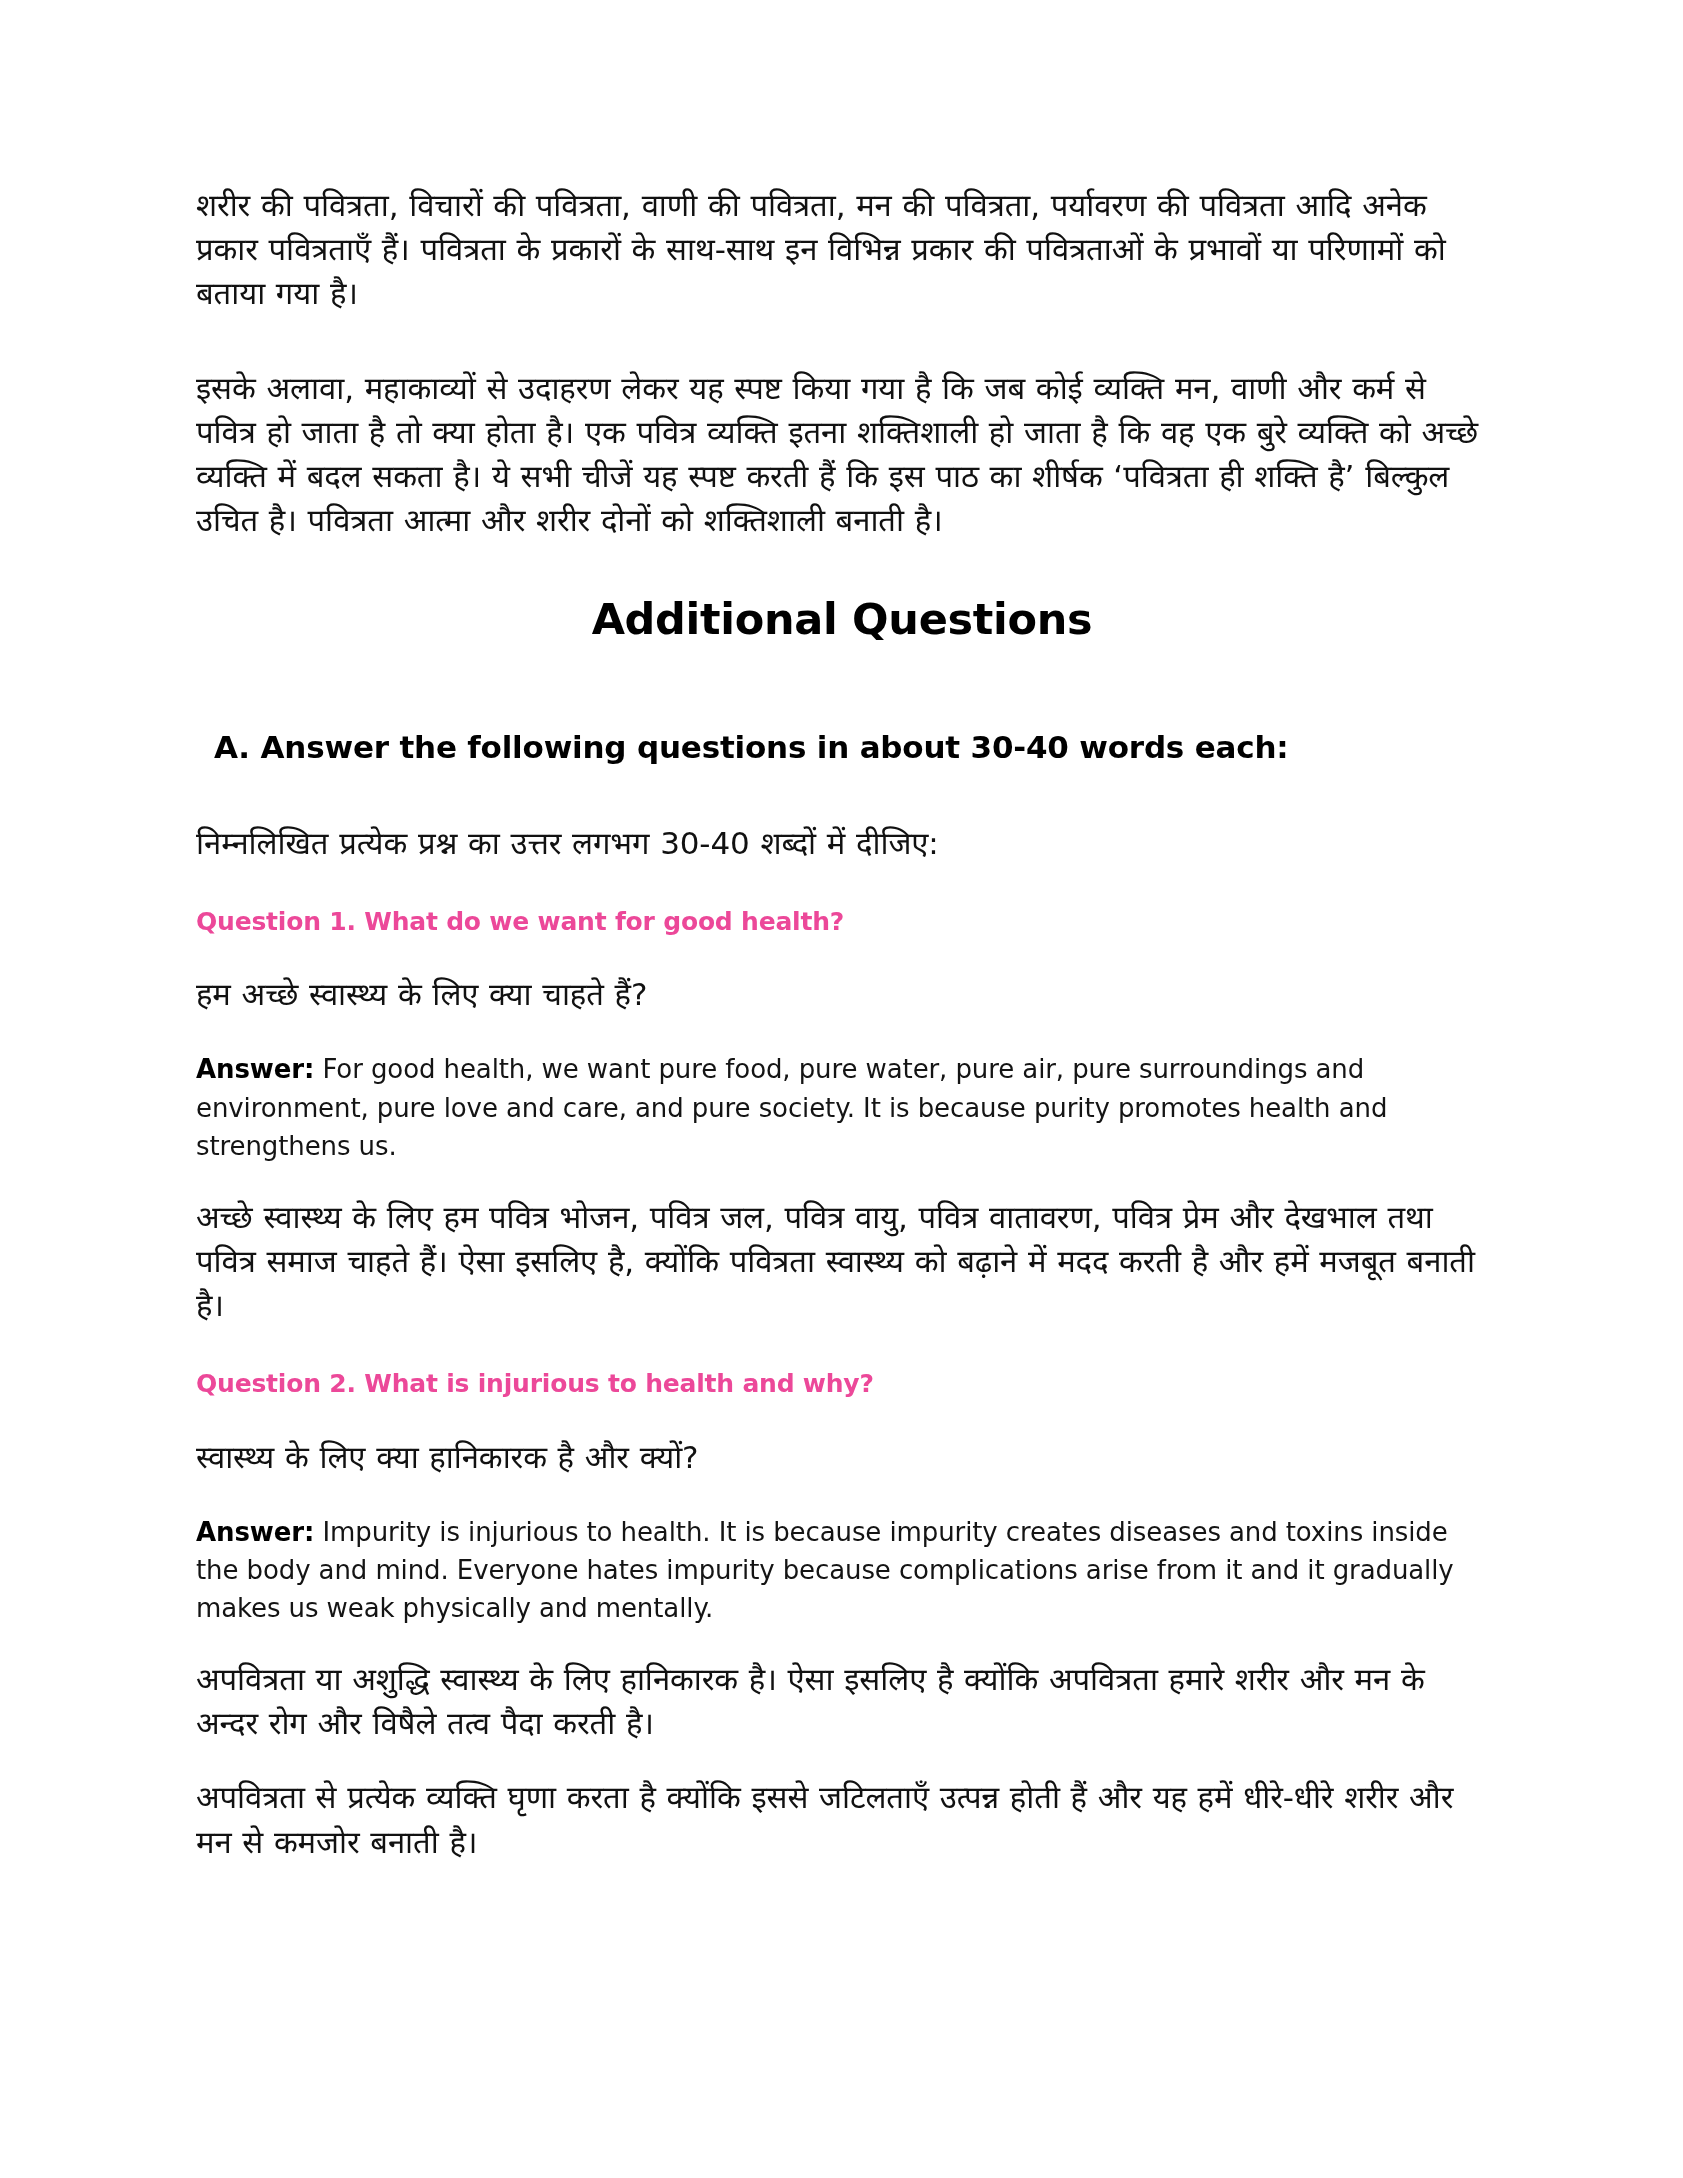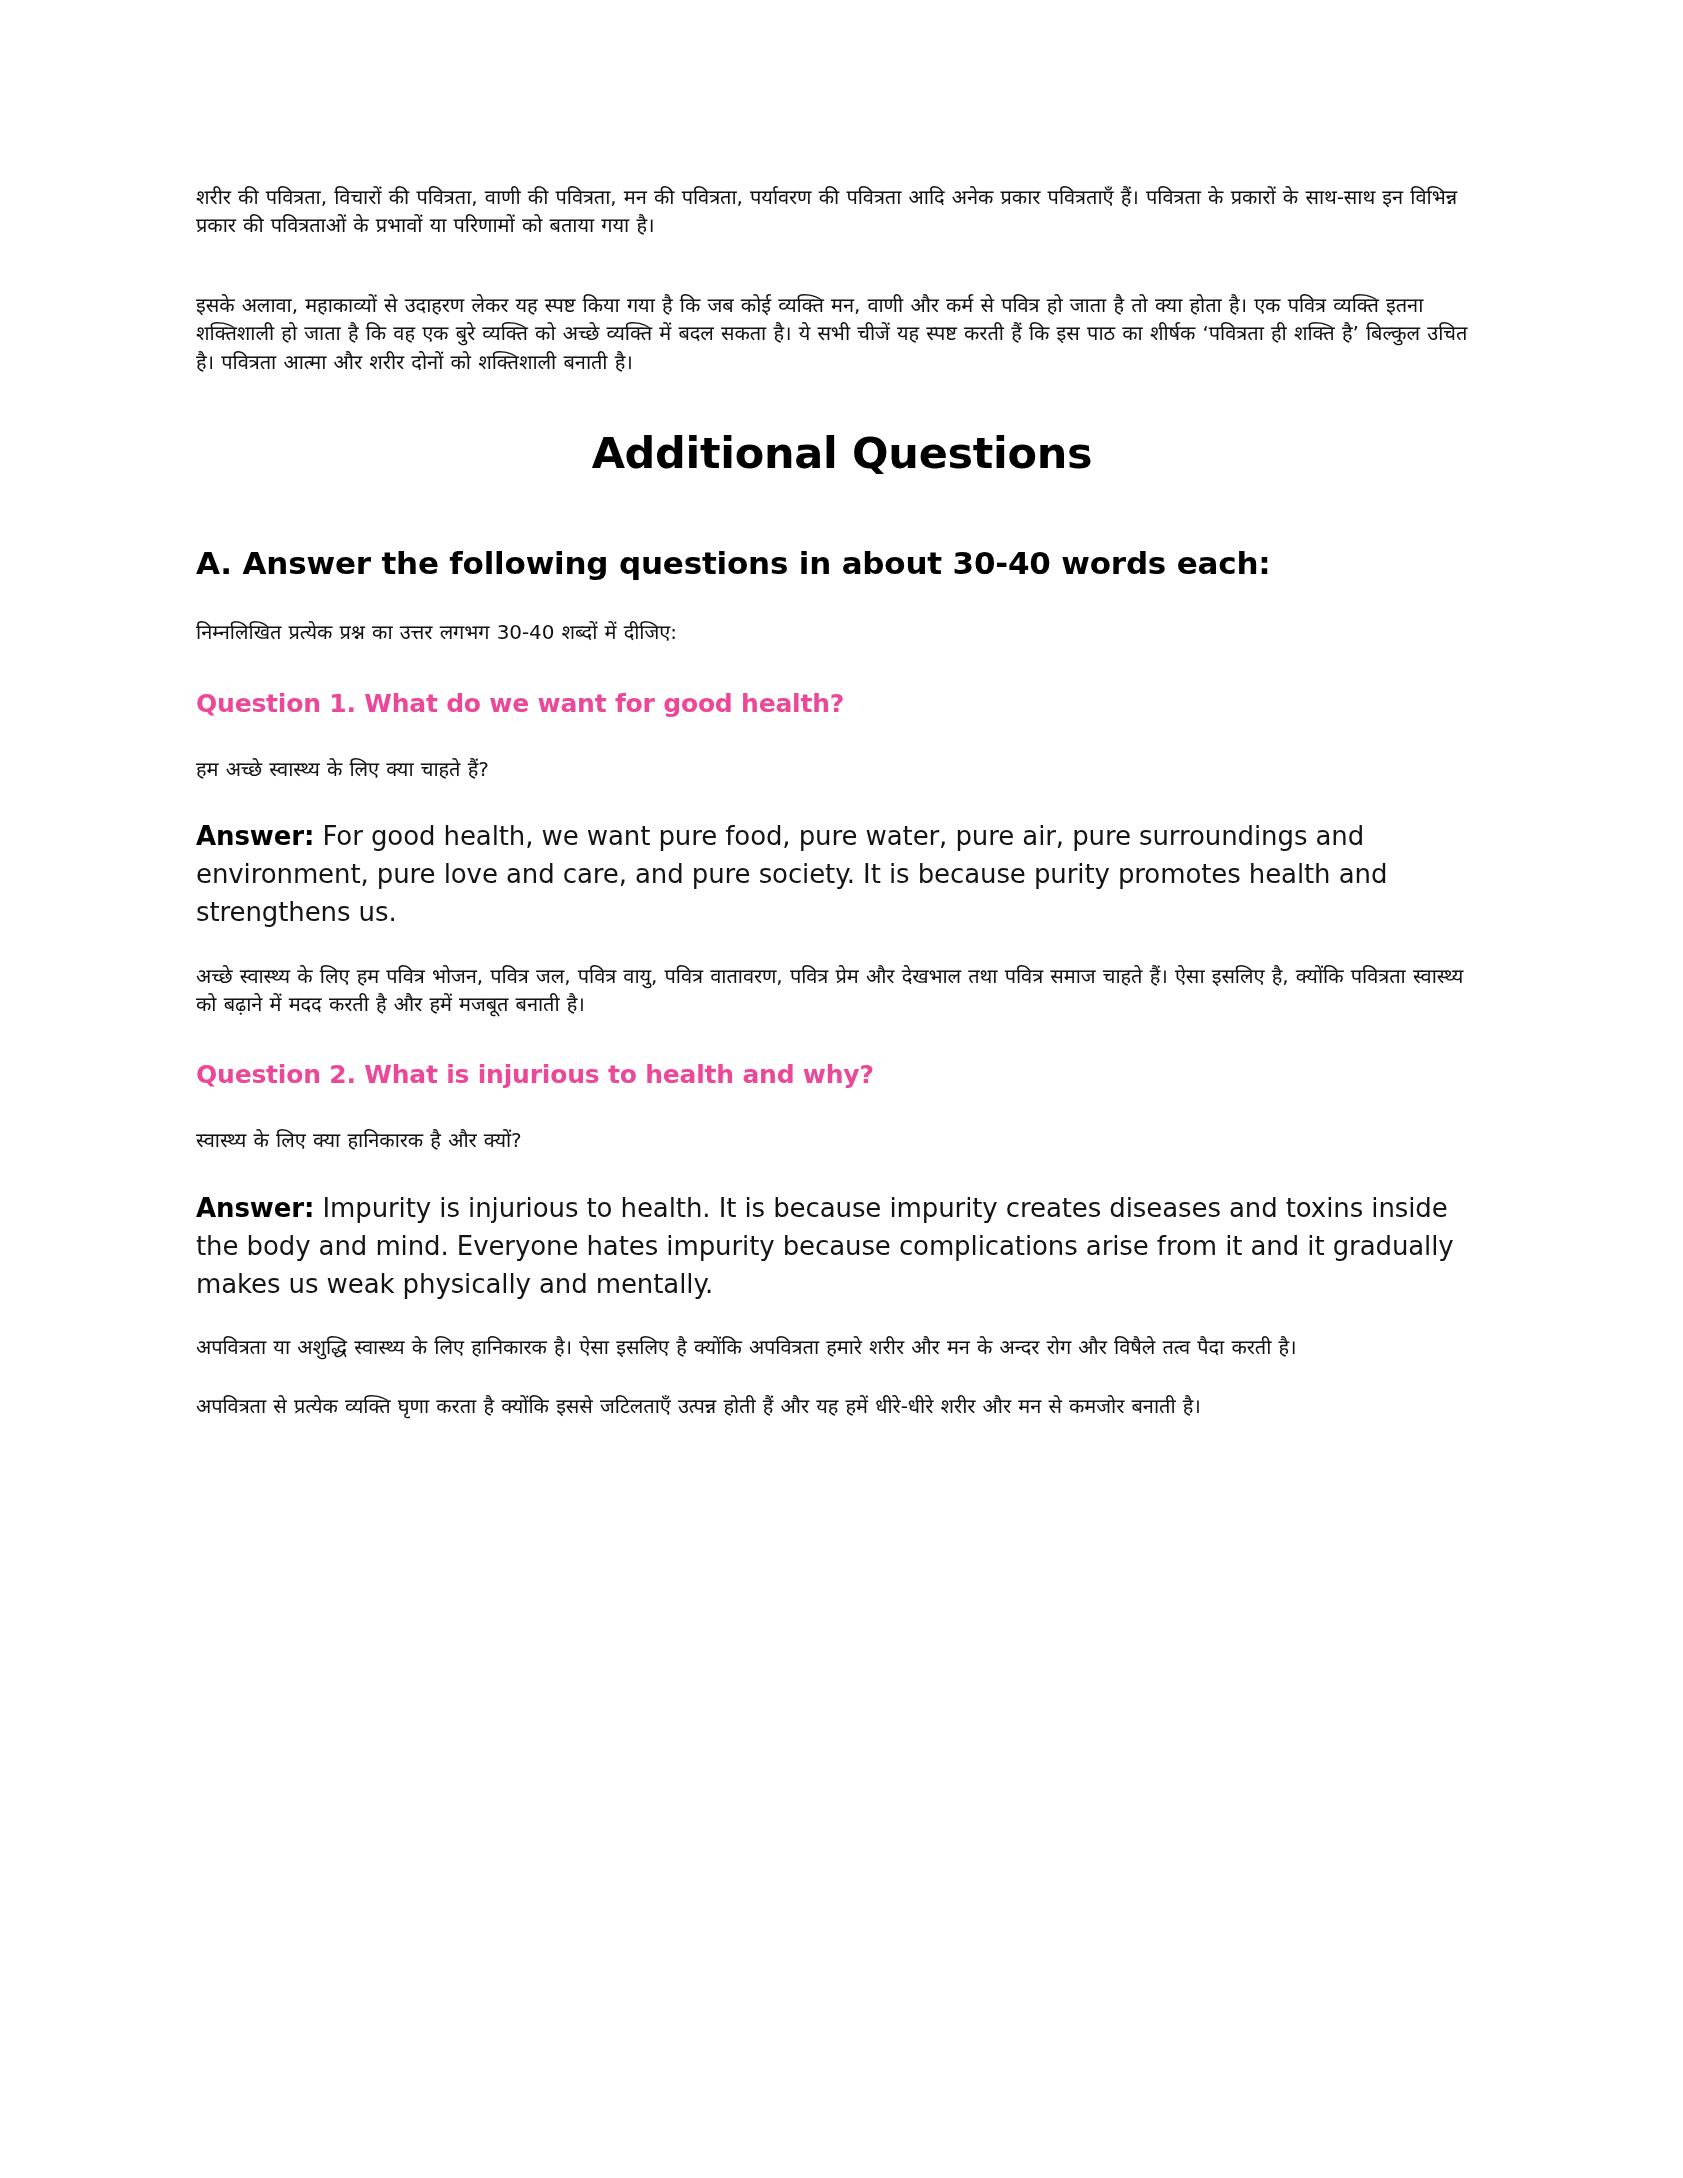--- a/index.html
+++ b/index.html
@@ -26,21 +26,21 @@
     width: 1292px;
   }
 
   
   p {
     margin: 0;
   }
 
   .para-hi {
     font-family: "DejaVu Sans", "Liberation Sans", sans-serif;
-    font-size: 20px;
+    font-size: 31px;
     line-height: 1.42;
     letter-spacing: -0.1px;
     color: #111;
     word-spacing: 1px;
   }
 
   .para-en {
     font-family: "DejaVu Sans", "Liberation Sans", sans-serif;
     font-size: 26px;
     line-height: 1.47;
@@ -62,21 +62,21 @@
     color: #000;
     margin: 12px;
   }
 
   .heading-section {
     font-size: 31px;
     font-weight: bold;
     line-height: 1.35;
     letter-spacing: -0.2px;
     color: #000;
-    margin: 0;
+    margin: 18px;
   }
 
   .heading-question {
     font-size: 25px;
     font-weight: bold;
     line-height: 1.35;
     letter-spacing: -0.2px;
     color: #ec4899;
     margin: 0;
   }

